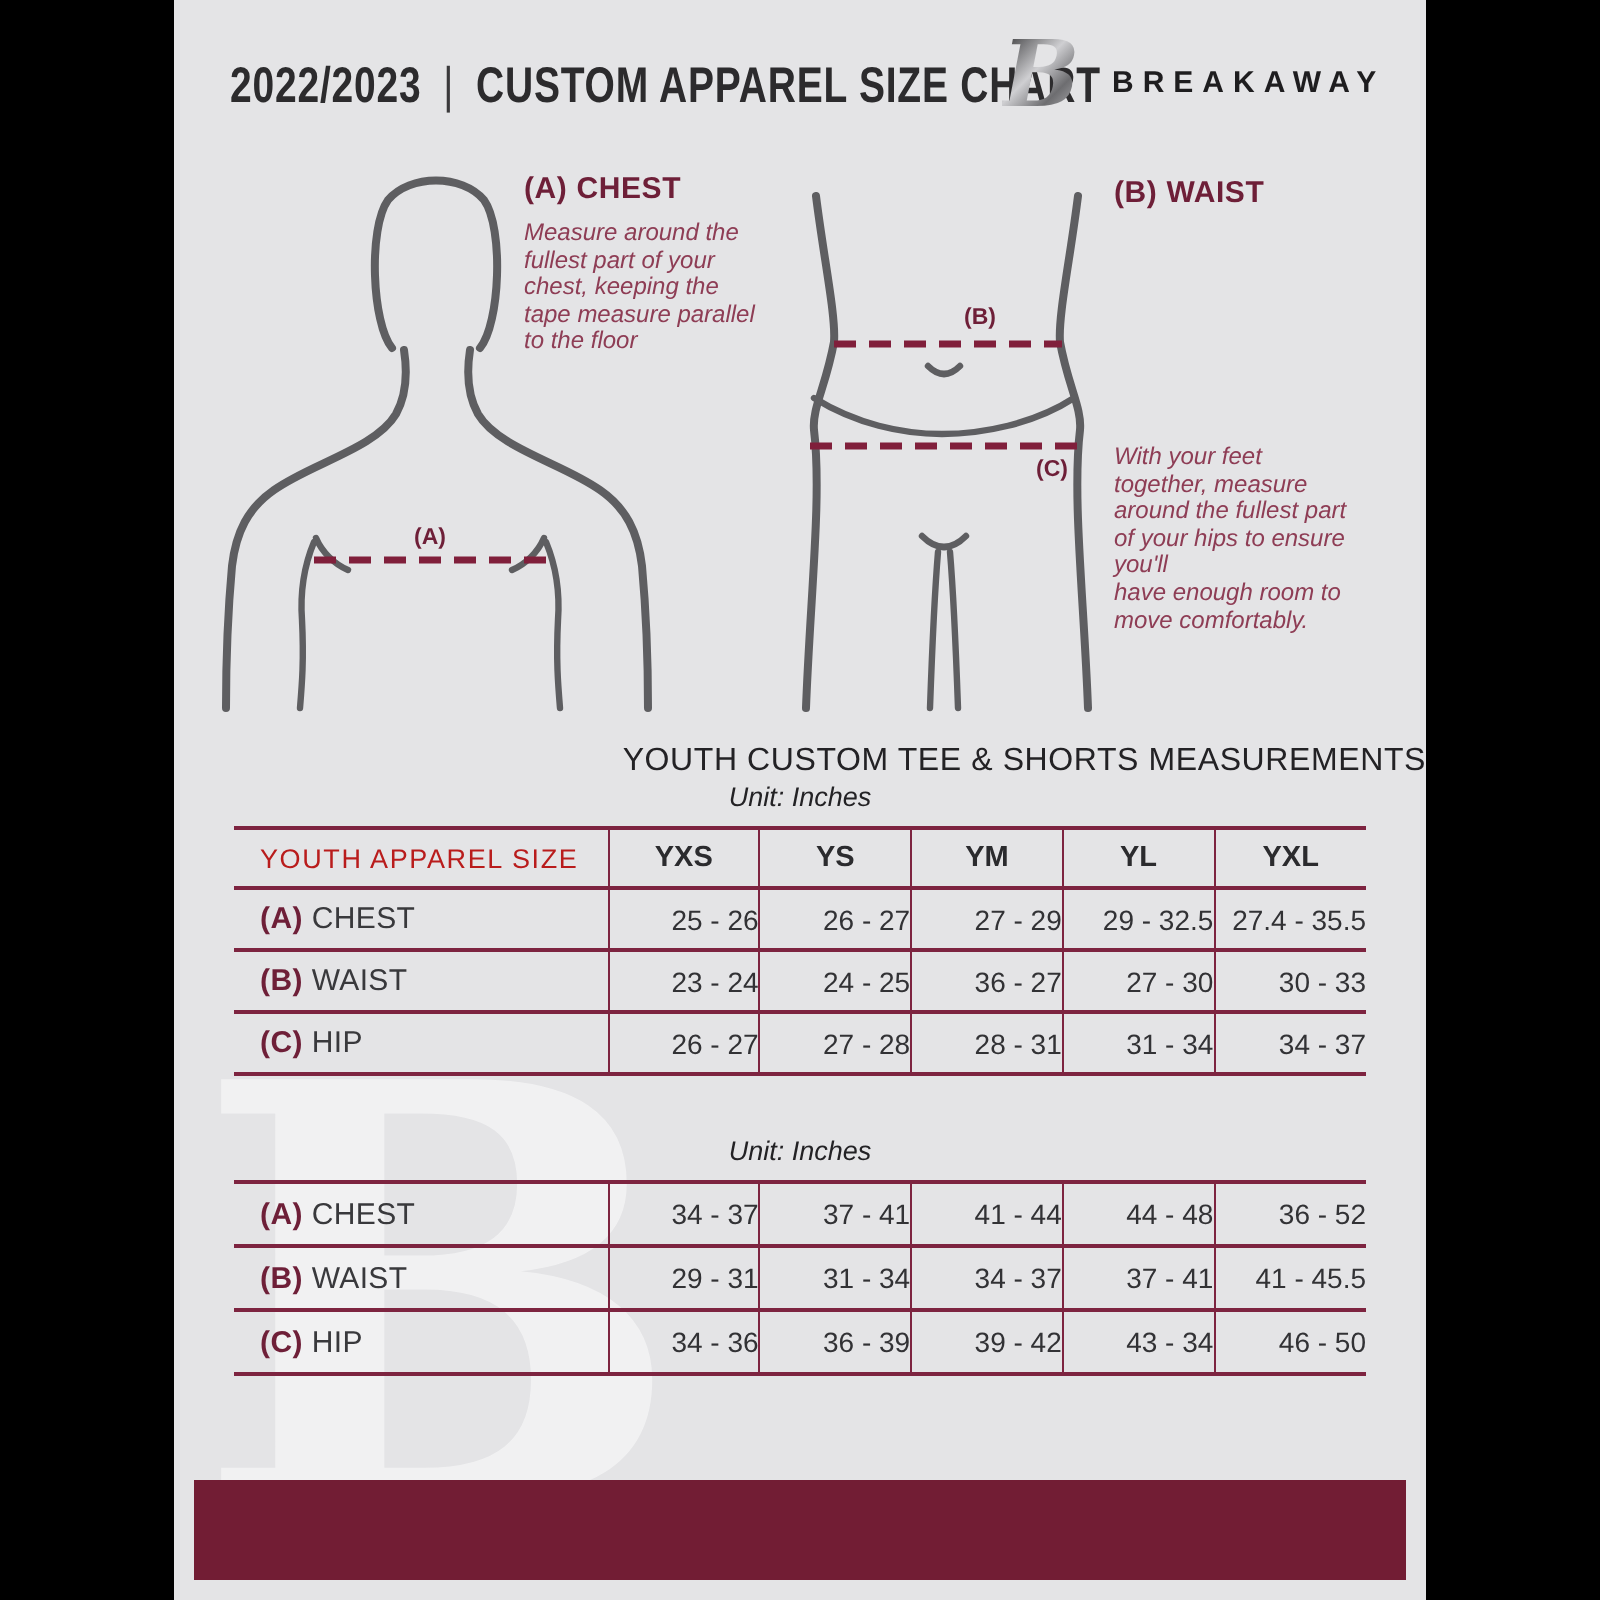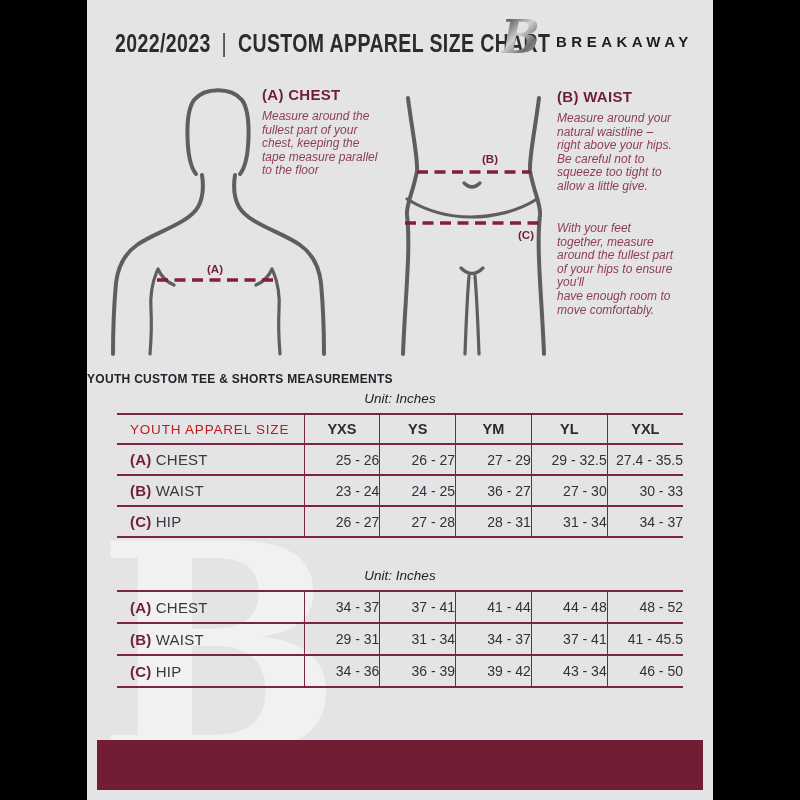--- a/index.html
+++ b/index.html
@@ -41,22 +41,22 @@
 
   .marker{position:absolute;width:34px;text-align:center;font-weight:bold;font-size:11.5px;
     color:var(--accent);}
 
   
   .guide{position:absolute;width:152px;}
   .guide h3{font-size:15px;font-weight:bold;color:var(--accent);letter-spacing:.3px;margin-bottom:7px;}
   .guide p{white-space:pre-line;font-style:italic;font-size:12px;line-height:13.6px;color:var(--body-maroon);}
 
   
-  .section-title{position:absolute;left:0;width:626px;text-align:left;font-weight:bold;
-    font-size:12px;letter-spacing:.3px;color:#232225;}
+  .section-title{position:absolute;left:0;width:626px;text-align:right;font-weight:normal;
+    font-size:16px;letter-spacing:.3px;color:#232225;}
   .unit{position:absolute;left:0;width:626px;text-align:center;font-style:italic;
     font-size:13.5px;color:#232225;}
   table.size-table{position:absolute;left:30px;width:566px;border-collapse:collapse;table-layout:fixed;}
   table.size-table{border-bottom:2px solid var(--line);}
   table.size-table tr{border-top:2px solid var(--line);height:31px;}
   table.size-table tr.head{height:30px;}
   #adult-table tr{height:32px;}
   #adult-table tr.head{height:30px;}
   col.label{width:187px;}
   td{padding:0;}
@@ -120,26 +120,20 @@
       <div class="guide" style="left:175px;top:86px">
         <h3>(A) CHEST</h3>
         <p>Measure around the
 fullest part of your
 chest, keeping the
 tape measure parallel
 to the floor</p>
       </div>
       <div class="guide" style="left:470px;top:88px">
         <h3>(B) WAIST</h3>
-        <p>Measure around your
-natural waistline –
-right above your hips.
-Be careful not to
-squeeze too tight to
-allow a little give.</p>
       </div>
       <div class="guide" style="left:470px;top:222px">
         <p>With your feet
 together, measure
 around the fullest part
 of your hips to ensure
 you'll
 have enough room to
 move comfortably.</p>
       </div>
@@ -201,21 +195,21 @@
             <col>
             <col>
           </colgroup>
         <tbody>
         <tr>
           <td class="rowlabel"><span class="pfx">(A)</span> <span>CHEST</span></td>
           <td class="val">34 - 37</td>
           <td class="val">37 - 41</td>
           <td class="val">41 - 44</td>
           <td class="val">44 - 48</td>
-          <td class="val">48 - 52</td>
+          <td class="val">36 - 52</td>
         </tr>
         <tr>
           <td class="rowlabel"><span class="pfx">(B)</span> <span>WAIST</span></td>
           <td class="val">29 - 31</td>
           <td class="val">31 - 34</td>
           <td class="val">34 - 37</td>
           <td class="val">37 - 41</td>
           <td class="val">41 - 45.5</td>
         </tr>
         <tr>

